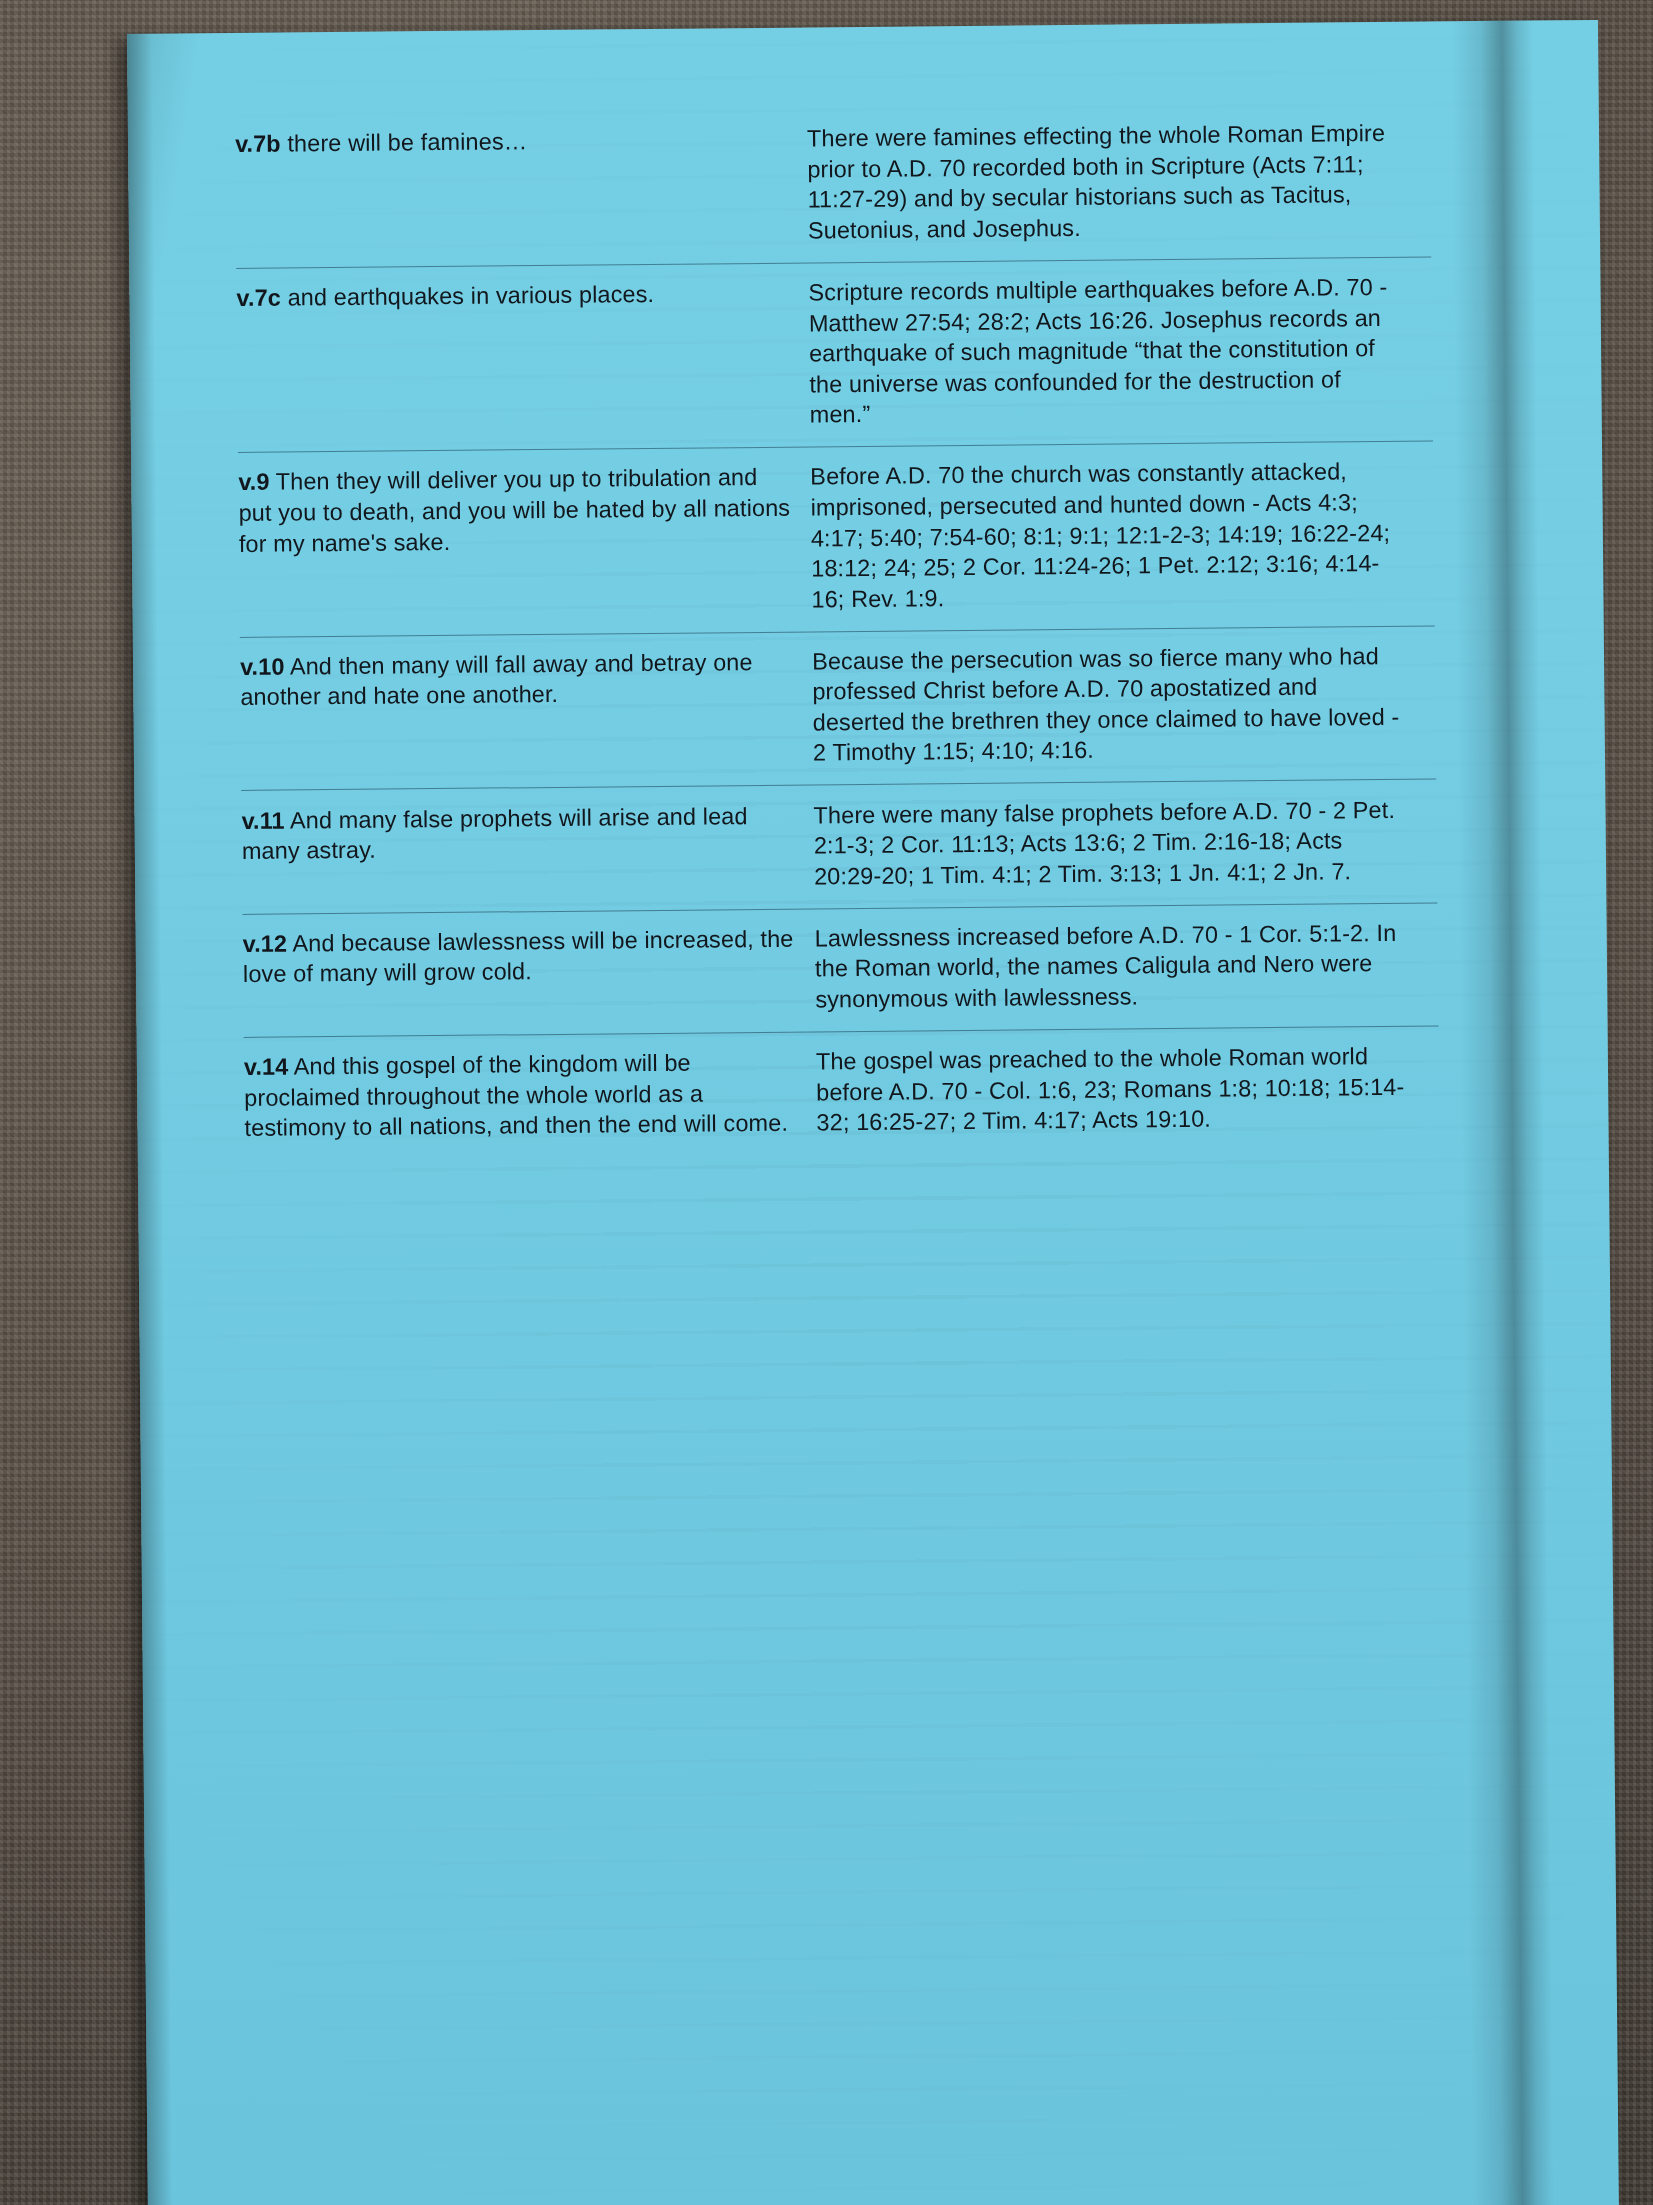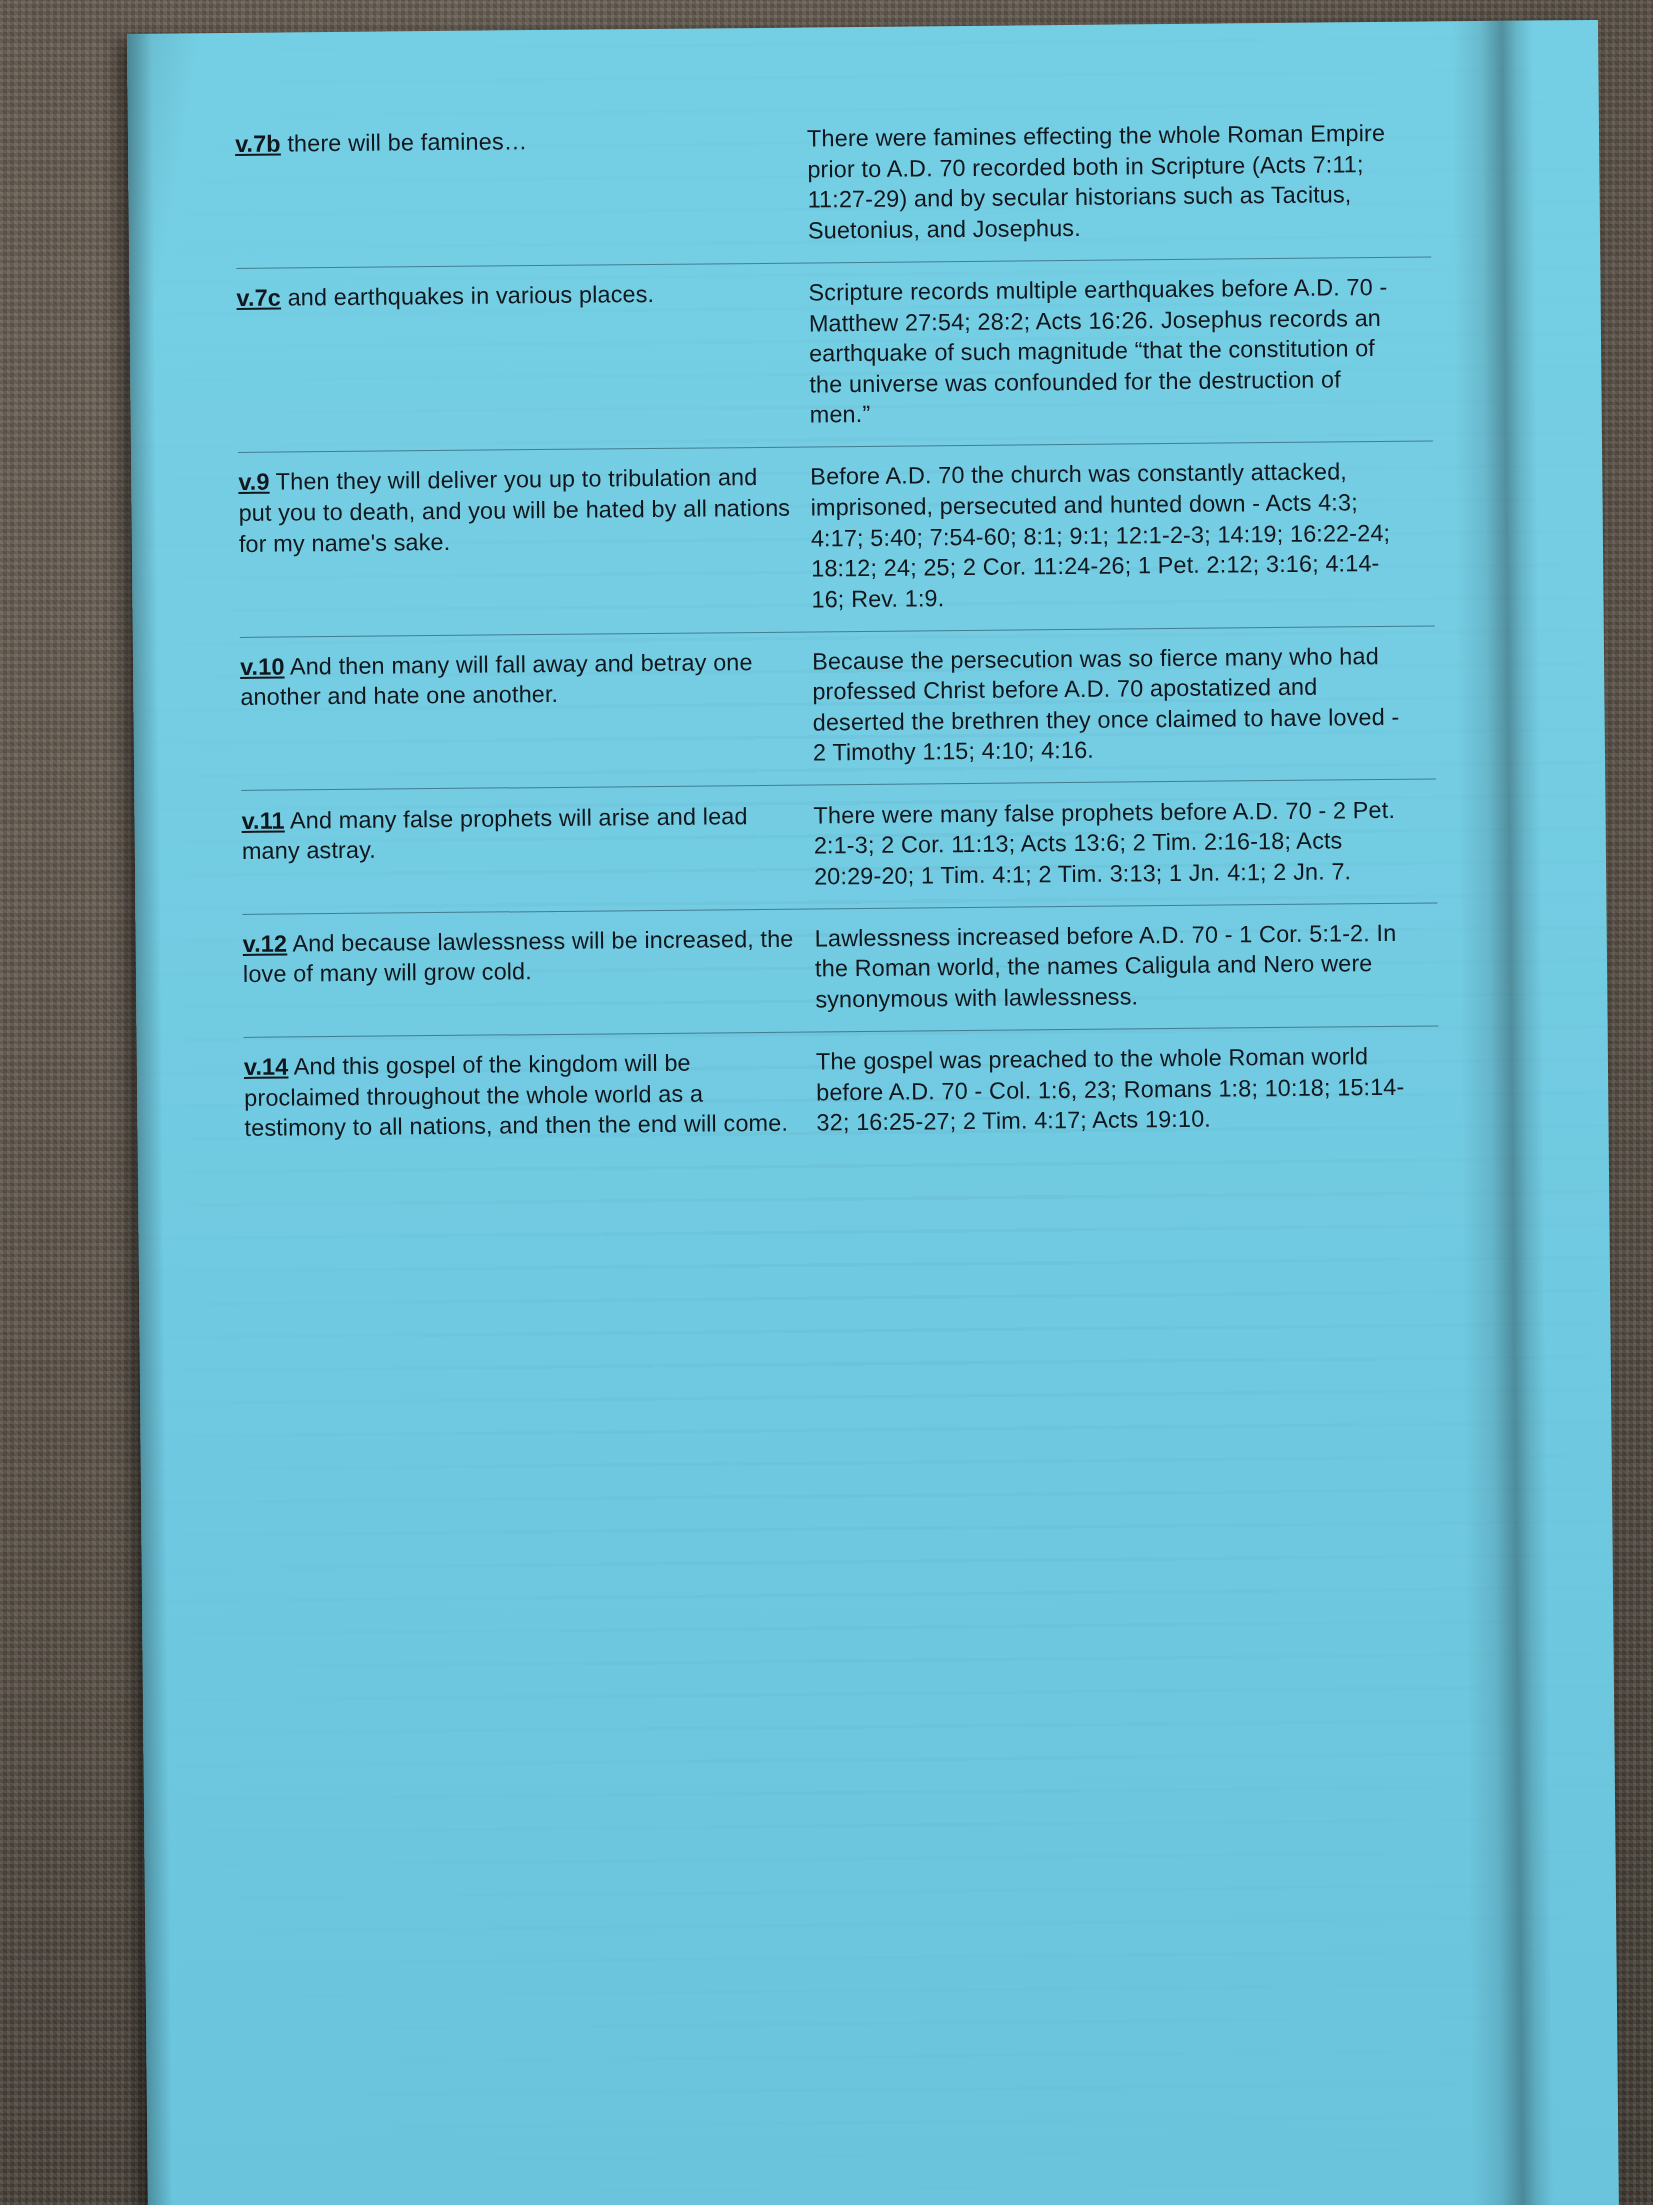--- a/index.html
+++ b/index.html
@@ -106,21 +106,20 @@
     box-sizing: border-box;
   }
   .verse, .note {
     font-size: 23.5px;
     line-height: 1.30;
     color: #11171c;
     letter-spacing: 0.1px;
   }
   .vref {
     font-weight: bold;
-    text-decoration: underline;
   }
   .note { color: #11171c; }
 
   
   #table { text-rendering: optimizeLegibility; }
 </style>
 </head>
 <body>
 
 <div id="backdrop"></div>

